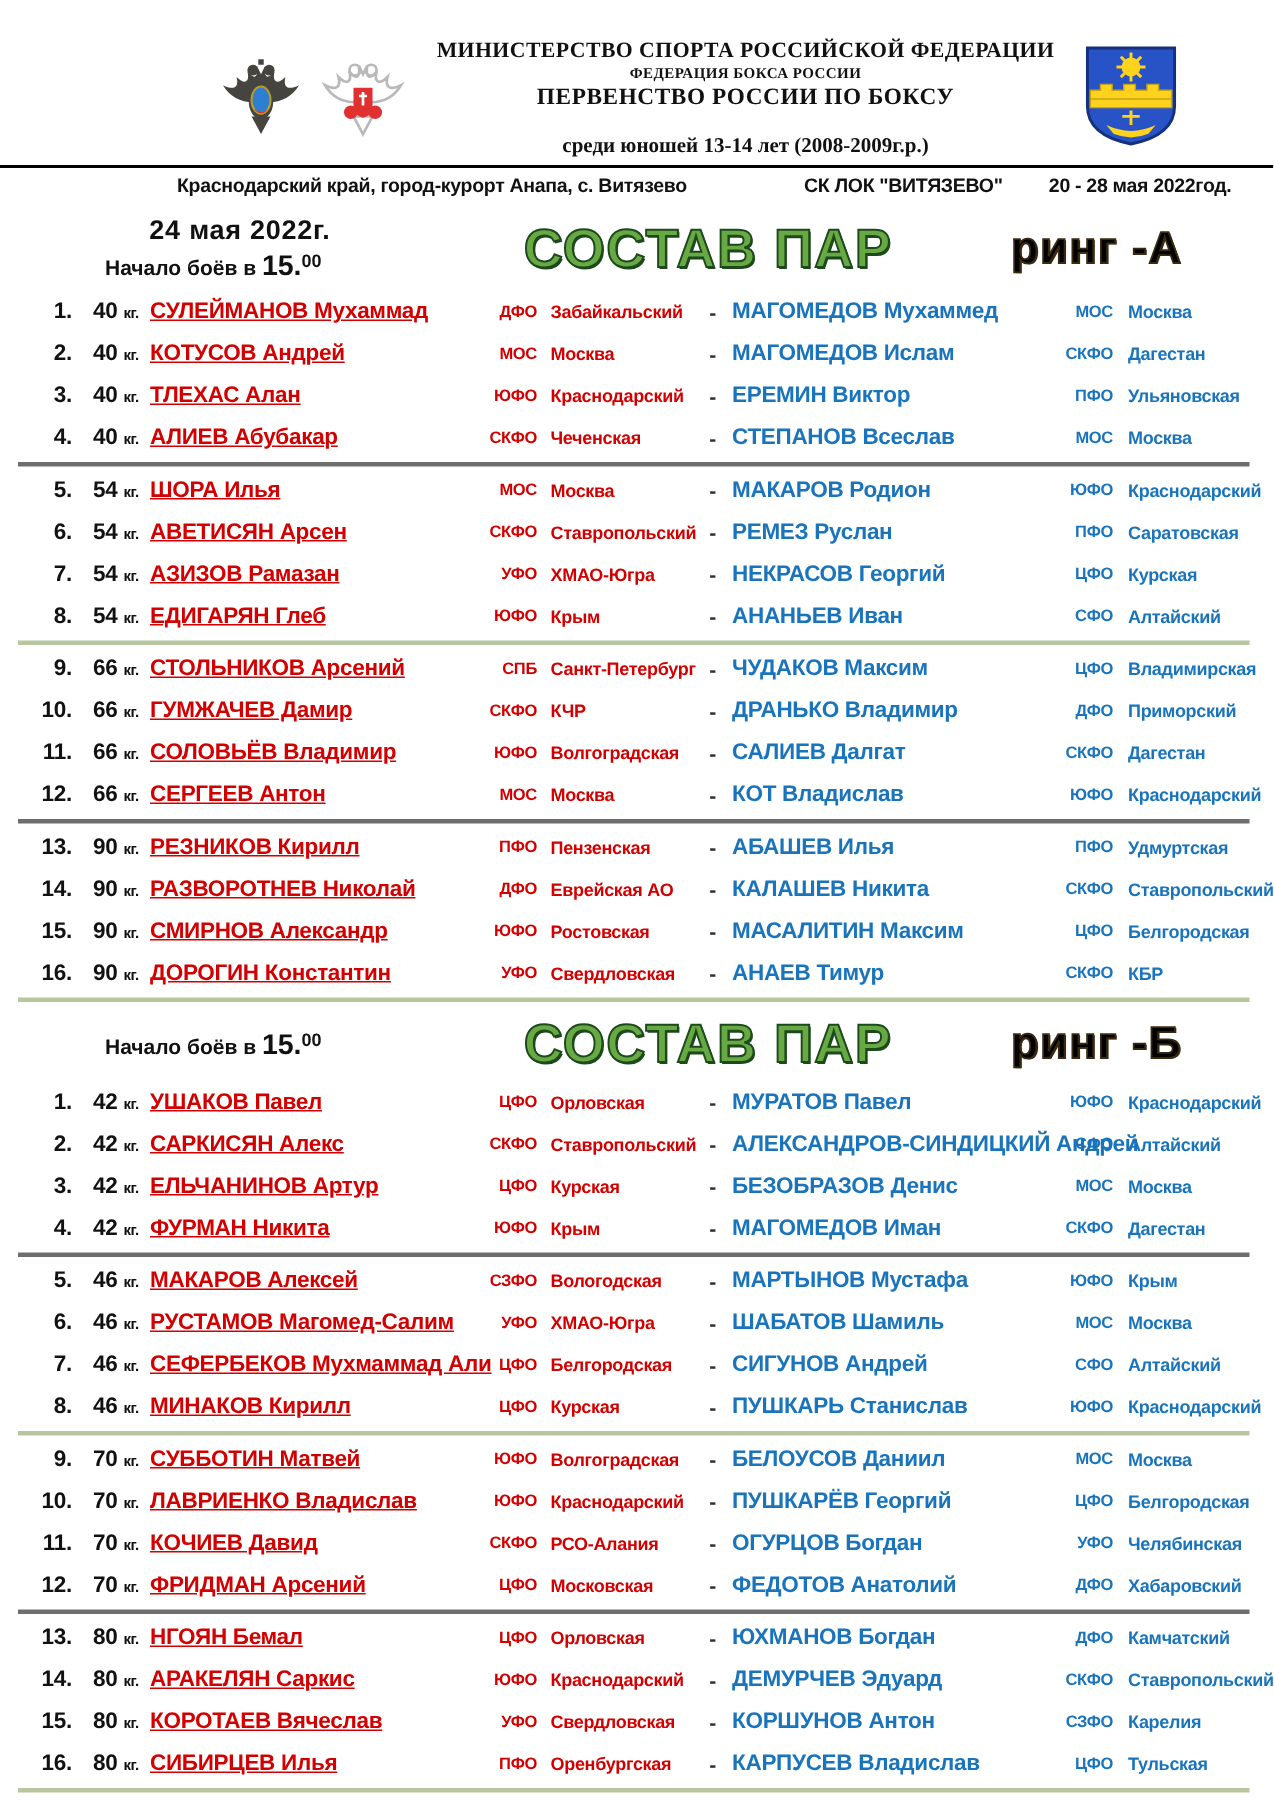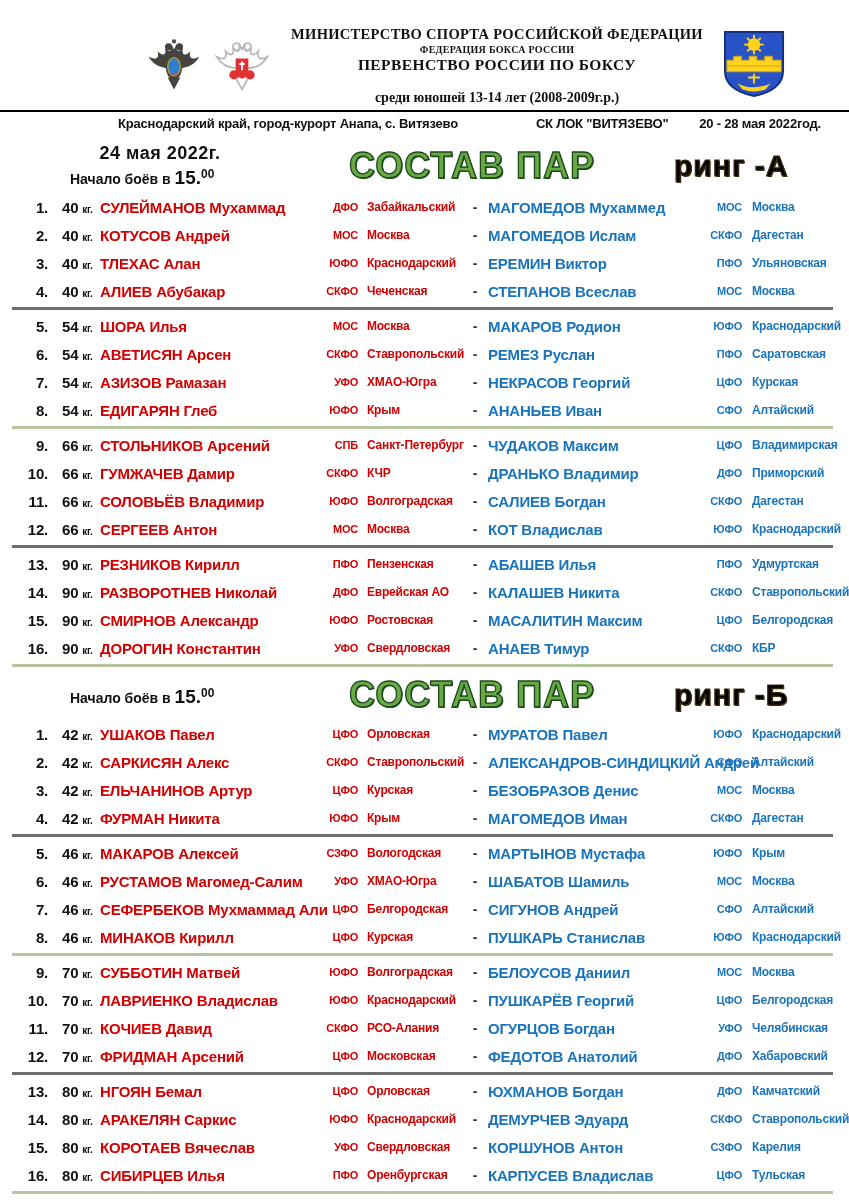--- a/index.html
+++ b/index.html
@@ -45,21 +45,21 @@
   .rows{}
   .row{
     display:grid;
     grid-template-columns:30px 52px 212px 46px 104px 26px 202px 52px 1fr;
     height:28px;align-items:center;padding-left:18px;padding-right:8px;
     font-weight:bold;letter-spacing:-.2px;
   }
   .row .num{font-size:15px;text-align:right;color:#111;}
   .row .wt{font-size:15px;padding-left:14px;color:#111;white-space:nowrap;}
   .row .wt .kg{font-size:10px;}
-  .row .rname{font-size:15px;color:#d20000;white-space:nowrap;overflow:visible;}
+  .row .rname{font-size:15px;color:#d20000;white-space:nowrap;overflow:visible;text-decoration:underline;}
   .row .rdist{font-size:11px;color:#d20000;text-align:right;white-space:nowrap;}
   .row .rreg{font-size:12px;color:#d20000;padding-left:9px;white-space:nowrap;}
   .row .dash{font-size:14px;text-align:center;color:#333;}
   .row .bname{font-size:15px;color:#1a74bc;white-space:nowrap;overflow:visible;}
   .row .bdist{font-size:11px;color:#1a74bc;text-align:right;white-space:nowrap;}
   .row .breg{font-size:12px;color:#1a74bc;padding-left:10px;white-space:nowrap;}
   .hr{height:3px;margin:2px 16px 2px 12px;}
   .hr.dark{background:#6e6e6e;}
   .hr.green{background:#b8c6a0;}
   
@@ -272,21 +272,21 @@
     <span class="breg">Приморский</span>
   </div>
 
   <div class="row">
     <span class="num">11.</span>
     <span class="wt"><span>66</span> <span class="kg">кг.</span></span>
     <span class="rname">СОЛОВЬЁВ  Владимир</span>
     <span class="rdist">ЮФО</span>
     <span class="rreg">Волгоградская</span>
     <span class="dash">-</span>
-    <span class="bname">САЛИЕВ Богдан</span>
+    <span class="bname">САЛИЕВ Далгат</span>
     <span class="bdist">СКФО</span>
     <span class="breg">Дагестан</span>
   </div>
 
   <div class="row">
     <span class="num">12.</span>
     <span class="wt"><span>66</span> <span class="kg">кг.</span></span>
     <span class="rname">СЕРГЕЕВ Антон</span>
     <span class="rdist">МОС</span>
     <span class="rreg">Москва</span>

